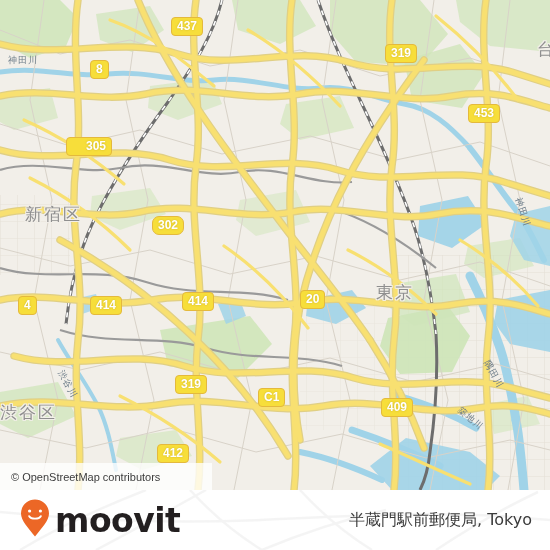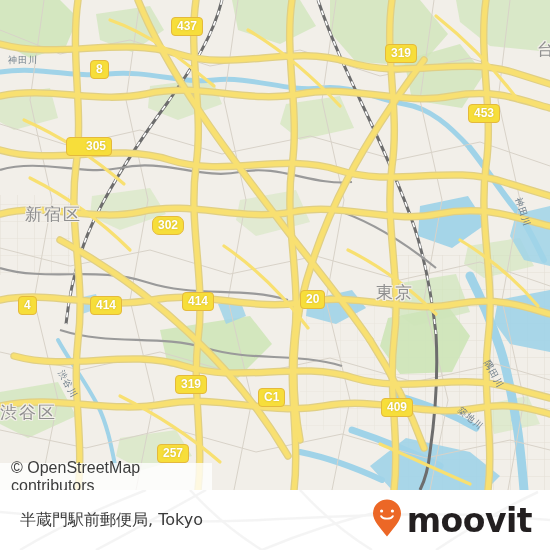--- a/index.html
+++ b/index.html
@@ -78,21 +78,21 @@
     top: 463px;
     height: 27px;
     width: 212px;
     background: rgba(255,255,255,0.78);
     display: flex;
     align-items: center;
     padding-left: 11px;
     box-sizing: border-box;
   }
   #attribution span {
-    font-size: 16px;
+    font-size: 11px;
     color: #3c3c3c;
     font-family: "Liberation Sans", sans-serif;
   }
 
   
   #popup {
     position: absolute;
     left: 191px;
     top: 122px;
     width: 174px;
@@ -350,21 +350,21 @@
       <div class="shield" style="left:468px;top:104px;">453</div>
       <div class="shield" style="left:66px;top:137px;padding-left:19px;">305</div>
       <div class="shield" style="left:152px;top:216px;border-radius:7px;">302</div>
       <div class="shield" style="left:18px;top:296px;">4</div>
       <div class="shield" style="left:90px;top:296px;">414</div>
       <div class="shield" style="left:182px;top:292px;">414</div>
       <div class="shield" style="left:300px;top:290px;">20</div>
       <div class="shield" style="left:175px;top:375px;">319</div>
       <div class="shield" style="left:258px;top:388px;">C1</div>
       <div class="shield" style="left:381px;top:398px;">409</div>
-      <div class="shield" style="left:157px;top:444px;">257</div>
+      <div class="shield" style="left:157px;top:444px;">412</div>
     </div>
 
     <div id="attribution">
       <span>© OpenStreetMap contributors</span>
     </div>
 
 
   </div>
 
   <div id="bottom-bar">
@@ -375,28 +375,28 @@
           <path d="M96 60 C134 40, 170 20, 206 0"></path>
           <path d="M190 0 C212 24, 236 44, 262 60"></path>
           <path d="M300 0 C322 24, 346 44, 372 60"></path>
           <path d="M0 22 C80 30, 170 34, 260 30 C340 26, 420 22, 500 26 L550 30"></path>
           <path d="M436 60 C466 40, 500 20, 538 2"></path>
           <path d="M262 60 C300 44, 342 30, 386 20"></path>
         </g>
       </svg>
     </div>
 
-    <div id="place-name">半蔵門駅前郵便局, Tokyo</div>
-
     <div id="moovit-logo">
       <span>
         <svg width="30" height="40" viewBox="0 0 30 40" xmlns="http://www.w3.org/2000/svg">
           <path d="M15 1.5 C7.2 1.5 1 7.7 1 15.5 C1 22.5 7.8 29.2 15 38.5 C22.2 29.2 29 22.5 29 15.5 C29 7.7 22.8 1.5 15 1.5 Z" fill="#ec6726"></path>
           <circle cx="9.6" cy="13" r="1.6" fill="#ffffff"></circle>
           <circle cx="20.4" cy="13" r="1.6" fill="#ffffff"></circle>
           <path d="M9.2 18.2 C11 21.4 19 21.4 20.8 18.2" stroke="#ffffff" stroke-width="1.9" fill="none" stroke-linecap="round"></path>
         </svg>
       </span>
       <span id="moovit-wordmark">moovit</span>
     </div>
+
+    <div id="place-name">半蔵門駅前郵便局, Tokyo</div>
   </div>
 
 </div>
 
 </body></html>

